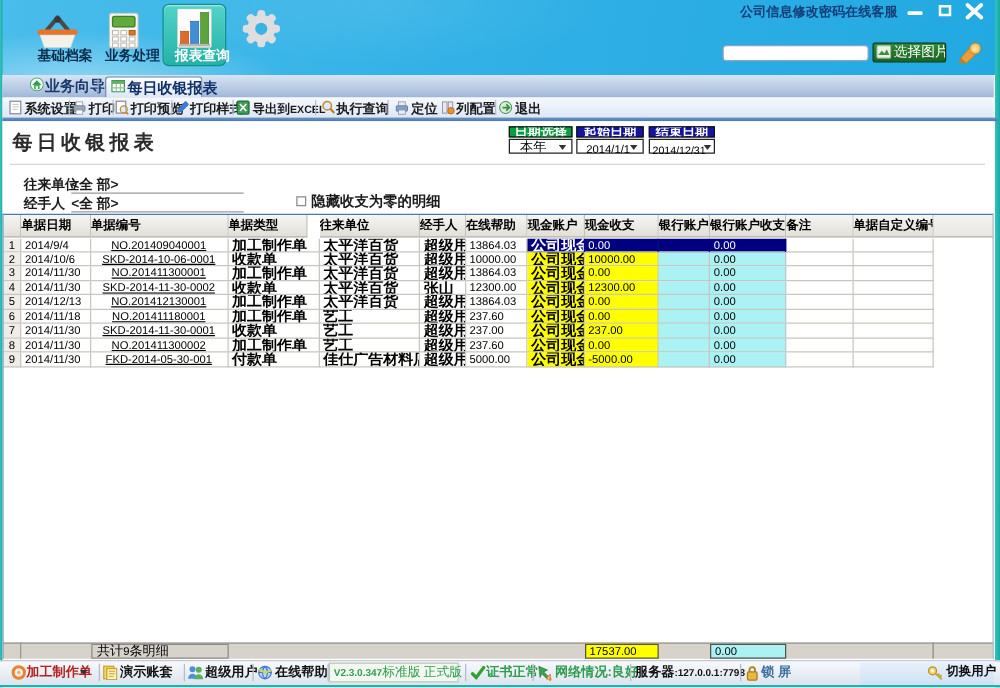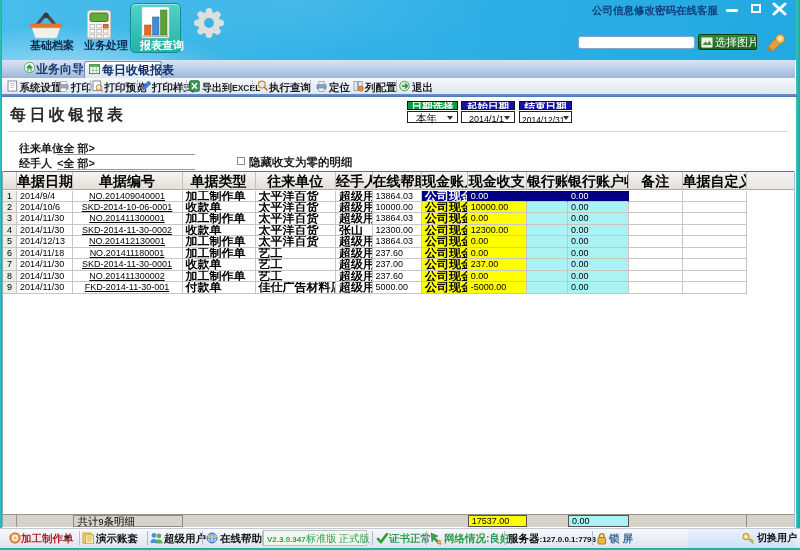--- a/index.html
+++ b/index.html
@@ -35,21 +35,21 @@
 .qval{font-size:11px;font-weight:bold;color:#1a1a1a;height:11px;line-height:11px}
 .uline{height:1px;background:#9a9a9a}
 #cb{left:237px;top:157px;width:8px;height:8px;border:1px solid #8a8a8a;background:#fff}
 
 .dhead{top:101px;height:9px;color:#fff;font-size:10.5px;font-weight:bold;line-height:9px;text-align:center;border:1px solid #111;overflow:hidden}
 .ddrop{top:111px;height:12px;background:#fff;border:1px solid #222;font-size:9.5px;line-height:10px;color:#000}
 .arr{width:0;height:0;border-left:3.5px solid transparent;border-right:3.5px solid transparent;border-top:4px solid #333}
 
 #tbltop{left:2px;top:171px;width:793px;height:1px;background:#4a7ab0}
 #tblbg{left:3px;top:172px;width:792px;height:342px;background:#fff}
-.hc{top:172px;height:18px;background:linear-gradient(#f6f5f2,#e2dfd8);border-right:1px solid #c3c0b8;border-bottom:1px solid #aeaba3;font-size:14px;font-weight:bold;color:#000;text-align:center;line-height:18px;overflow:hidden;white-space:nowrap}
+.hc{top:172px;height:18px;background:linear-gradient(#f6f5f2,#e2dfd8);border-right:1px solid #c3c0b8;border-bottom:1px solid #aeaba3;font-size:10px;font-weight:bold;color:#000;text-align:left;line-height:18px;overflow:hidden;white-space:nowrap}
 .tc{height:11.45px;border-right:1px solid #c9c6bf;border-bottom:1px solid #c9c6bf;font-size:12px;font-weight:bold;line-height:10.5px;color:#000;overflow:hidden;white-space:nowrap;padding-left:3px}
 .num{font-size:9px;font-weight:normal;letter-spacing:0}
 .cen{text-align:center;padding-left:0}
 
 #totrow{left:2px;top:514px;width:793px;height:13px;background:#d7d3ca;border-top:1px solid #96938c}
 .totc{top:514.5px;height:12px;font-size:9px;line-height:11px;color:#000}
 
 #status{left:0;top:528px;width:800px;height:20px;background:linear-gradient(#f7f9fc,#dde3ee);border-top:1px solid #c2c8d4}
 #statusblue{left:688px;top:529px;width:107px;height:19px;background:linear-gradient(#eaf2fc,#cfe0f5)}
 .sit{top:532px;height:12px;font-size:10.5px;font-weight:bold;line-height:12px;color:#111;white-space:nowrap}
@@ -221,21 +221,21 @@
   </div>
 <div class="a ddrop" style="left:519px;width:53px">
     <span style="position:absolute;left:2px;top:2.5px;font-size:8.5px">2014/12/31</span>
     <span class="arr" style="position:absolute;right:2px;top:3.5px"></span>
   </div>
 <div class="a" id="tbltop"></div>
 <div class="a" id="tblbg"></div>
 <div class="a hc" style="left:3px;width:14px"></div>
 <div class="a hc" style="left:17px;width:55.5px">单据日期</div>
 <div class="a hc" style="left:72.5px;width:110.0px">单据编号</div>
-<div class="a hc" style="left:182.5px;width:73.0px">单据类型</div>
+<div class="a hc" style="left:182.5px;width:63px">单据类型</div>
 <div class="a hc" style="left:255.5px;width:80.5px">往来单位</div>
 <div class="a hc" style="left:336px;width:36.5px">经手人</div>
 <div class="a hc" style="left:372.5px;width:49.5px">在线帮助</div>
 <div class="a hc" style="left:422px;width:45.69999999999999px">现金账户</div>
 <div class="a hc" style="left:467.7px;width:59.30000000000001px">现金收支</div>
 <div class="a hc" style="left:527px;width:41px">银行账户</div>
 <div class="a hc" style="left:568px;width:61px">银行账户收支</div>
 <div class="a hc" style="left:629px;width:53.5px">备注</div>
 <div class="a hc" style="left:682.5px;width:64.5px">单据自定义编号</div>
 <div class="a hc" style="left:747px;width:48px;border-right:none;background:linear-gradient(#f4f3f0,#e9e7e1)"></div>
@@ -338,21 +338,21 @@
 <div class="a tc " style="left:336px;top:270.6499999999999px;width:36.5px;">超级用户</div>
 <div class="a tc num" style="left:372.5px;top:270.6499999999999px;width:49.5px;">237.60</div>
 <div class="a tc " style="left:422px;top:270.6499999999999px;width:45.69999999999999px;background:#ffff00;">公司现金</div>
 <div class="a tc num" style="left:467.7px;top:270.6499999999999px;width:59.30000000000001px;background:#ffff00;">0.00</div>
 <div class="a tc " style="left:527px;top:270.6499999999999px;width:41px;background:#aaf2f4;"></div>
 <div class="a tc num" style="left:568px;top:270.6499999999999px;width:61px;background:#aaf2f4;">0.00</div>
 <div class="a tc " style="left:629px;top:270.6499999999999px;width:53.5px;"></div>
 <div class="a tc " style="left:682.5px;top:270.6499999999999px;width:64.5px;"></div>
 <div class="a tc cen num" style="left:3px;top:282.0999999999999px;width:14px;background:#efede8;">9</div>
 <div class="a tc num" style="left:17px;top:282.0999999999999px;width:55.5px;">2014/11/30</div>
-<div class="a tc cen num" style="left:72.5px;top:282.0999999999999px;width:110.0px;"><span style="text-decoration:underline">FKD-2014-11-30-001</span></div>
+<div class="a tc cen num" style="left:72.5px;top:282.0999999999999px;width:110.0px;"><span style="text-decoration:underline">FKD-2014-05-30-001</span></div>
 <div class="a tc " style="left:182.5px;top:282.0999999999999px;width:73.0px;">付款单</div>
 <div class="a tc " style="left:255.5px;top:282.0999999999999px;width:80.5px;">佳仕广告材料店</div>
 <div class="a tc " style="left:336px;top:282.0999999999999px;width:36.5px;">超级用户</div>
 <div class="a tc num" style="left:372.5px;top:282.0999999999999px;width:49.5px;">5000.00</div>
 <div class="a tc " style="left:422px;top:282.0999999999999px;width:45.69999999999999px;background:#ffff00;">公司现金</div>
 <div class="a tc num" style="left:467.7px;top:282.0999999999999px;width:59.30000000000001px;background:#ffff00;">-5000.00</div>
 <div class="a tc " style="left:527px;top:282.0999999999999px;width:41px;background:#aaf2f4;"></div>
 <div class="a tc num" style="left:568px;top:282.0999999999999px;width:61px;background:#aaf2f4;">0.00</div>
 <div class="a tc " style="left:629px;top:282.0999999999999px;width:53.5px;"></div>
 <div class="a tc " style="left:682.5px;top:282.0999999999999px;width:64.5px;"></div>

